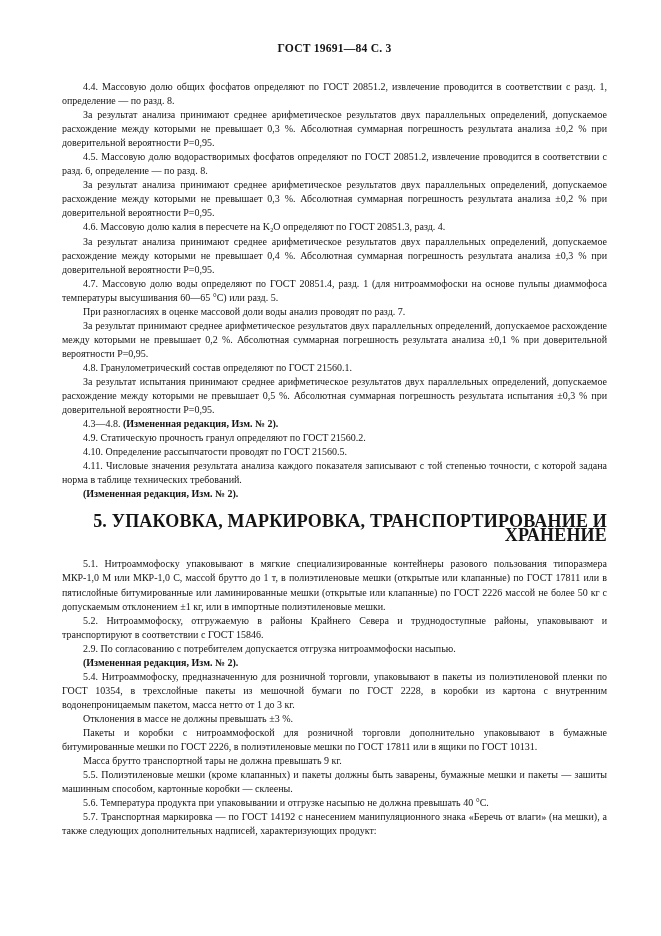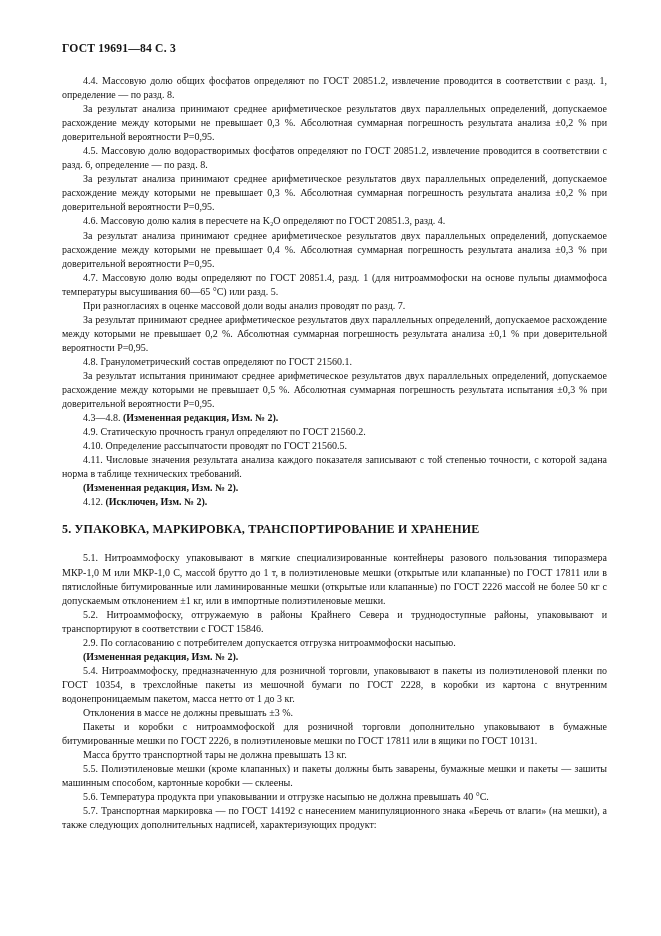--- a/index.html
+++ b/index.html
@@ -12,37 +12,37 @@
     -webkit-font-smoothing: antialiased;
   }
   .page {
     width: 661px;
     height: 936px;
     background: #ffffff;
     padding: 42px 54px 0 62px;
     overflow: hidden;
   }
   .doc-header {
-    text-align: left;
+    text-align: center;
     font-weight: bold;
     font-size: 11.6px;
     line-height: 14px;
-    margin-bottom: 18px;
+    margin-bottom: 24px;
     letter-spacing: 0.2px;
   }
   .doc-body p.para {
     font-size: 10px;
     line-height: 14.05px;
     text-align: justify;
     text-indent: 21px;
   }
   .doc-body h2.heading {
-    font-size: 12px;
+    font-size: 18px;
     line-height: 14px;
-    text-align: left;
+    text-align: right;
     font-weight: bold;
     margin: 13px 0 15px 0;
     text-indent: 0;
     letter-spacing: 0.2px;
   }
   .bold { font-weight: bold; }
 </style>
 </head>
 <body>
 
@@ -60,27 +60,26 @@
       <p class="para"><span>4.7. Массовую долю воды определяют по ГОСТ 20851.4, разд. 1 (для нитроаммофоски на основе пульпы диаммофоса температуры высушивания 60—65 °С) или разд. 5.</span></p>
       <p class="para"><span>При разногласиях в оценке массовой доли воды анализ проводят по разд. 7.</span></p>
       <p class="para"><span>За результат принимают среднее арифметическое результатов двух параллельных определений, допускаемое расхождение между которыми не превышает 0,2 %. Абсолютная суммарная погрешность результата анализа ±0,1 % при доверительной вероятности Р=0,95.</span></p>
       <p class="para"><span>4.8. Гранулометрический состав определяют по ГОСТ 21560.1.</span></p>
       <p class="para"><span>За результат испытания принимают среднее арифметическое результатов двух параллельных определений, допускаемое расхождение между которыми не превышает 0,5 %. Абсолютная суммарная погрешность результата испытания ±0,3 % при доверительной вероятности Р=0,95.</span></p>
       <p class="para"><span>4.3—4.8. </span><span class="bold">(Измененная редакция, Изм. № 2).</span></p>
       <p class="para"><span>4.9. Статическую прочность гранул определяют по ГОСТ 21560.2.</span></p>
       <p class="para"><span>4.10. Определение рассыпчатости проводят по ГОСТ 21560.5.</span></p>
       <p class="para"><span>4.11. Числовые значения результата анализа каждого показателя записывают с той степенью точности, с которой задана норма в таблице технических требований.</span></p>
       <p class="para"><span class="bold">(Измененная редакция, Изм. № 2).</span></p>
-      <p class="para"><span>4.12. </span><span class="bold">(Исключен, Изм. № 2).</span></p>
       <h2 class="heading"><span class="bold">5. УПАКОВКА, МАРКИРОВКА, ТРАНСПОРТИРОВАНИЕ И ХРАНЕНИЕ</span></h2>
       <p class="para"><span>5.1. Нитроаммофоску упаковывают в мягкие специализированные контейнеры разового пользования типоразмера МКР-1,0 М или МКР-1,0 С, массой брутто до 1 т, в полиэтиленовые мешки (открытые или клапанные) по ГОСТ 17811 или в пятислойные битумированные или ламинированные мешки (открытые или клапанные) по ГОСТ 2226 массой не более 50 кг с допускаемым отклонением ±1 кг, или в импортные полиэтиленовые мешки.</span></p>
       <p class="para"><span>5.2. Нитроаммофоску, отгружаемую в районы Крайнего Севера и труднодоступные районы, упаковывают и транспортируют в соответствии с ГОСТ 15846.</span></p>
       <p class="para"><span>2.9. По согласованию с потребителем допускается отгрузка нитроаммофоски насыпью.</span></p>
       <p class="para"><span class="bold">(Измененная редакция, Изм. № 2).</span></p>
       <p class="para"><span>5.4. Нитроаммофоску, предназначенную для розничной торговли, упаковывают в пакеты из полиэтиленовой пленки по ГОСТ 10354, в трехслойные пакеты из мешочной бумаги по ГОСТ 2228, в коробки из картона с внутренним водонепроницаемым пакетом, масса нетто от 1 до 3 кг.</span></p>
       <p class="para"><span>Отклонения в массе не должны превышать ±3 %.</span></p>
       <p class="para"><span>Пакеты и коробки с нитроаммофоской для розничной торговли дополнительно упаковывают в бумажные битумированные мешки по ГОСТ 2226, в полиэтиленовые мешки по ГОСТ 17811 или в ящики по ГОСТ 10131.</span></p>
-      <p class="para"><span>Масса брутто транспортной тары не должна превышать 13 кг.</span></p>
+      <p class="para"><span>Масса брутто транспортной тары не должна превышать 9 кг.</span></p>
       <p class="para"><span>5.5. Полиэтиленовые мешки (кроме клапанных) и пакеты должны быть заварены, бумажные мешки и пакеты — зашиты машинным способом, картонные коробки — склеены.</span></p>
       <p class="para"><span>5.6. Температура продукта при упаковывании и отгрузке насыпью не должна превышать 40 °С.</span></p>
       <p class="para"><span>5.7. Транспортная маркировка — по ГОСТ 14192 с нанесением манипуляционного знака «Беречь от влаги» (на мешки), а также следующих дополнительных надписей, характеризующих продукт:</span></p>
     </div>
 </div>
 
 </body></html>

